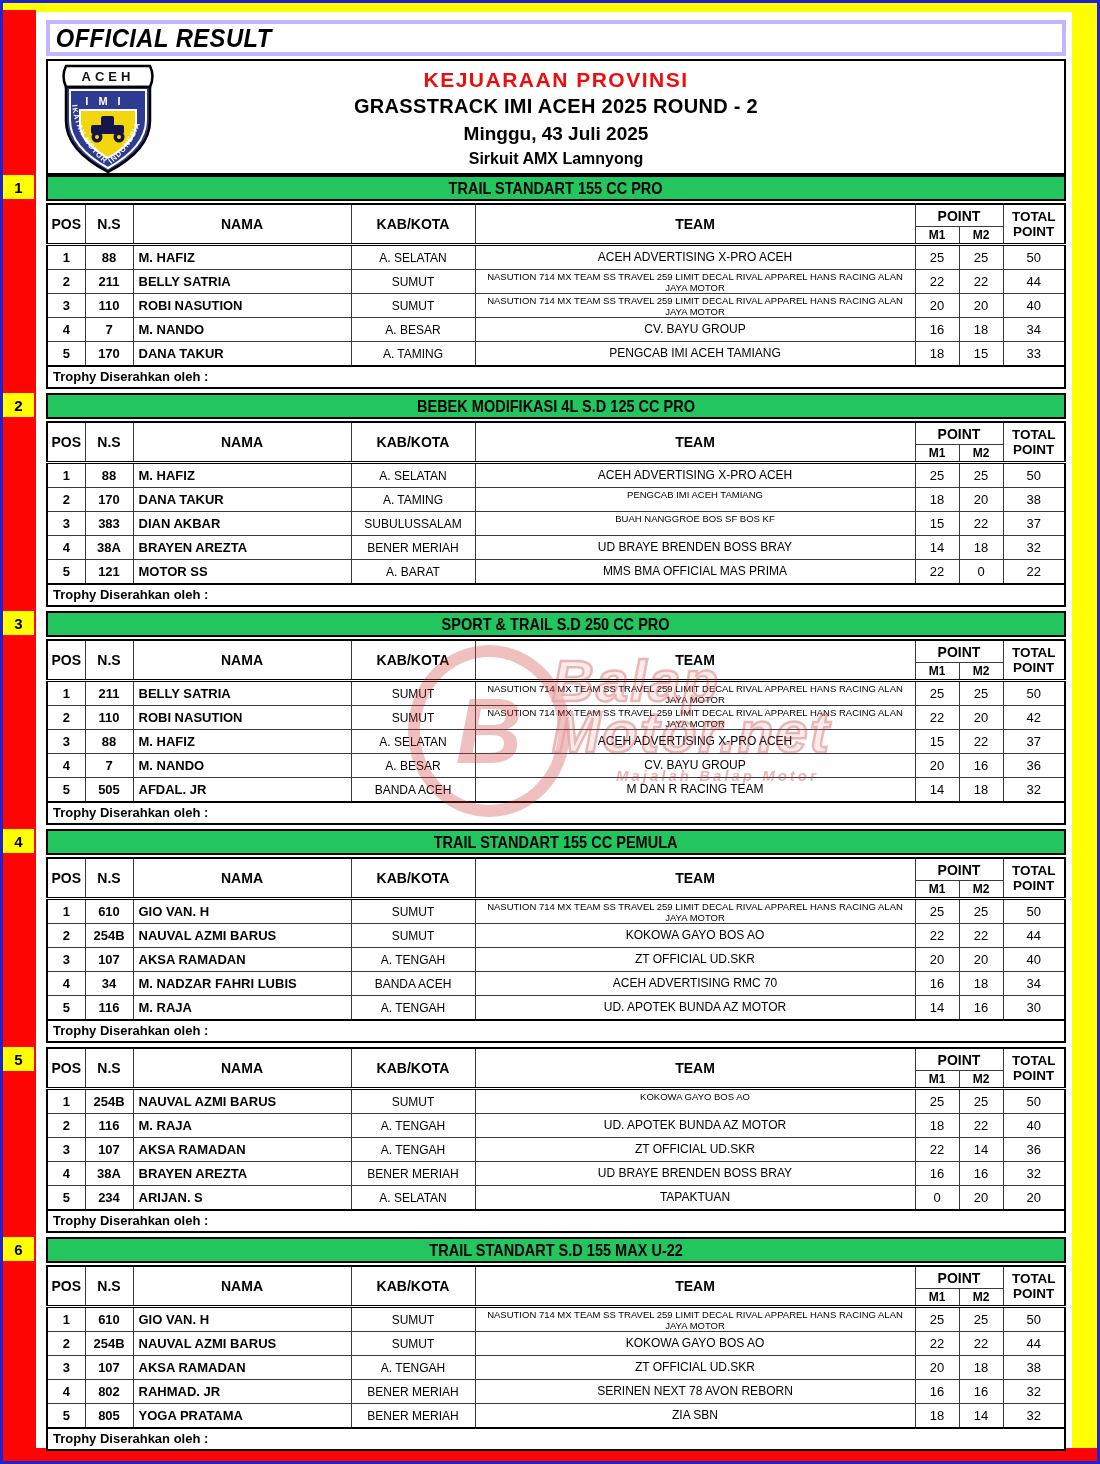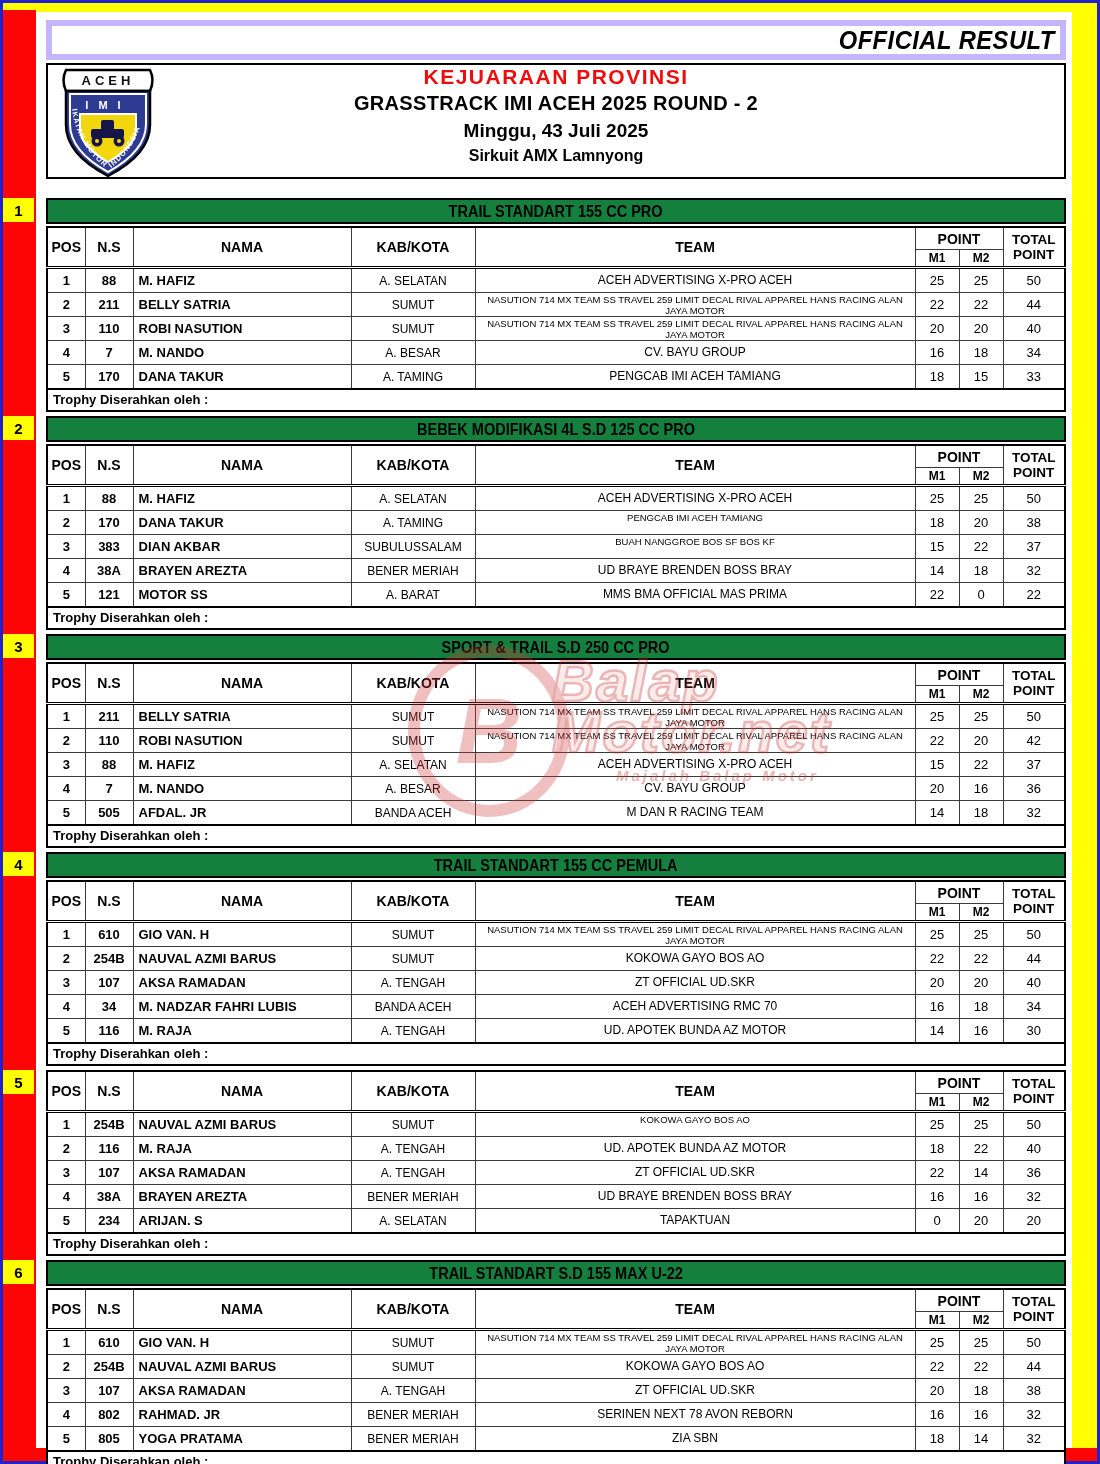--- a/index.html
+++ b/index.html
@@ -5,34 +5,34 @@
   html,body { margin:0; padding:0; }
   body { width:1100px; height:1464px; font-family:"Liberation Sans", sans-serif; }
   .page { position:relative; width:1100px; height:1464px; background:#2222cc; overflow:hidden; }
   .yellow-frame { position:absolute; left:3px; top:3px; right:3px; bottom:3px; background:#ffff00; }
   .red-stripe { position:absolute; left:3px; top:10px; width:33px; height:1438px; background:#fe0505; }
   .red-bottom-bar { position:absolute; left:3px; right:3px; bottom:3px; height:13px; background:#fe0505; }
   .content { position:absolute; left:36px; top:12px; width:1036px; height:1436px; background:#fff;
              box-sizing:border-box; padding:8px 6px 0 10px; z-index:2; }
 
   
-  .box1 { border:6px solid #c4b5fd; height:28px; display:flex; align-items:center; justify-content:flex-end; margin-bottom:3px; background:#fff; }
+  .box1 { border:4px solid #c4b5fd; height:28px; display:flex; align-items:center; justify-content:flex-start; margin-bottom:3px; background:#fff; }
   .official { font-style:italic; font-weight:bold; font-size:25px; transform:scaleX(.95); letter-spacing:.5px; white-space:nowrap; }
-  .box2 { border:2px solid #000; height:116px; position:relative; text-align:center; box-sizing:border-box; margin-bottom:19px; background:#fff; }
+  .box2 { border:2px solid #000; height:116px; position:relative; text-align:center; box-sizing:border-box; padding-top:7px; margin-bottom:0; background:#fff; }
   .logo { position:absolute; left:8px; top:2px; }
   .line-kejuaraan { color:#ee0c0c; font-weight:bold; font-size:21px; letter-spacing:1.5px; }
   .line-event { font-weight:bold; font-size:20px; margin-top:3px; letter-spacing:.3px; }
   .line-date { font-weight:bold; font-size:19px; margin-top:5px; }
   .line-venue { font-weight:bold; font-size:16px; margin-top:5px; }
 
   
   .section { position:relative; margin-bottom:4px; }
   .num-box { position:absolute; left:-43px; top:0; width:31px; height:24px; background:#ffff00;
              display:flex; align-items:center; justify-content:center; font-weight:bold; font-size:15px; color:#000; }
-  .title-bar { border:2px solid #000; height:22px; line-height:22px; text-align:center; font-weight:bold; font-size:16.5px; background:#15803d; }
+  .title-bar { border:2px solid #000; height:22px; line-height:22px; text-align:center; font-weight:bold; font-size:16.5px; background:#22c55e; }
   .cond { display:inline-block; transform:scaleX(.88); white-space:nowrap; }
 
   table.rtable { border-collapse:collapse; width:100%; table-layout:fixed; border:2px solid #000; margin-top:2px; background:#fff; }
   .rtable th, .rtable td { border:1px solid #3a3a3a; padding:0; overflow:hidden; }
   .rtable thead th { font-weight:bold; background:#fff; border-bottom:3px double #000; }
   .rtable thead tr.main th { height:21px; font-size:14px; }
   .rtable thead th.pt { border-bottom:1px solid #3a3a3a; height:18px; }
   .rtable thead tr.sub th { height:16px; font-size:12px; }
   .rtable thead th.tot div { line-height:15px; font-size:13.5px; }
   .rtable tbody td { height:23px; font-size:13px; text-align:center; vertical-align:middle; }

